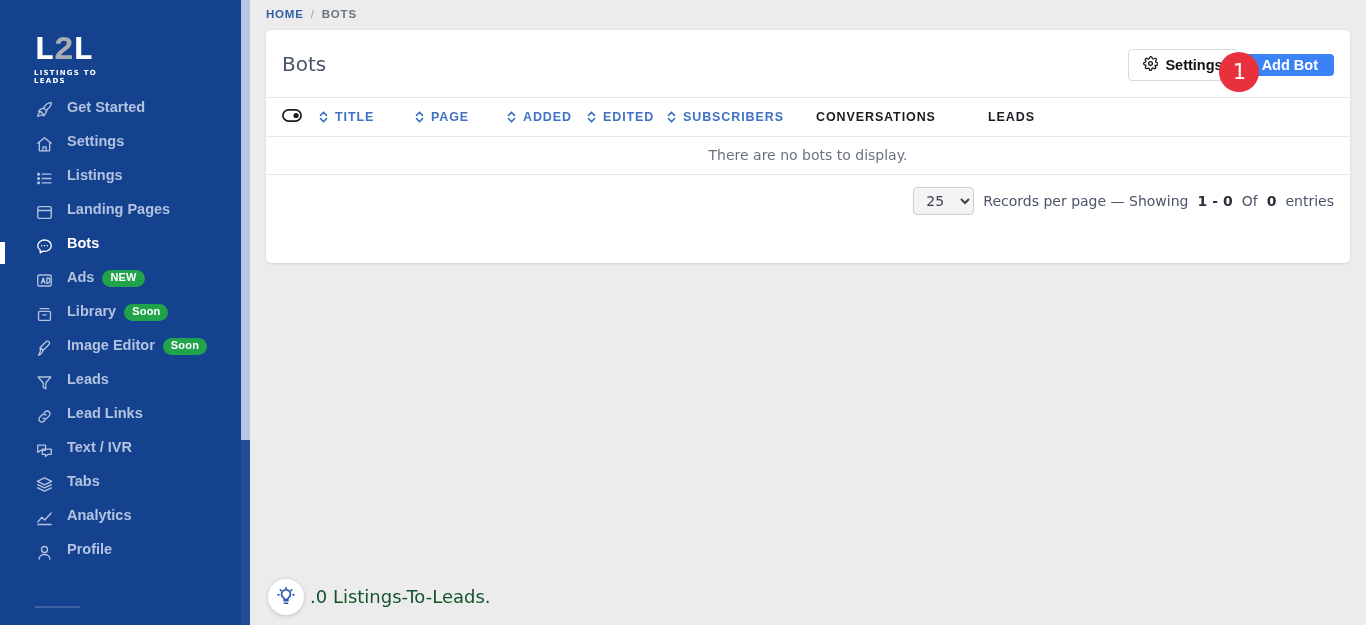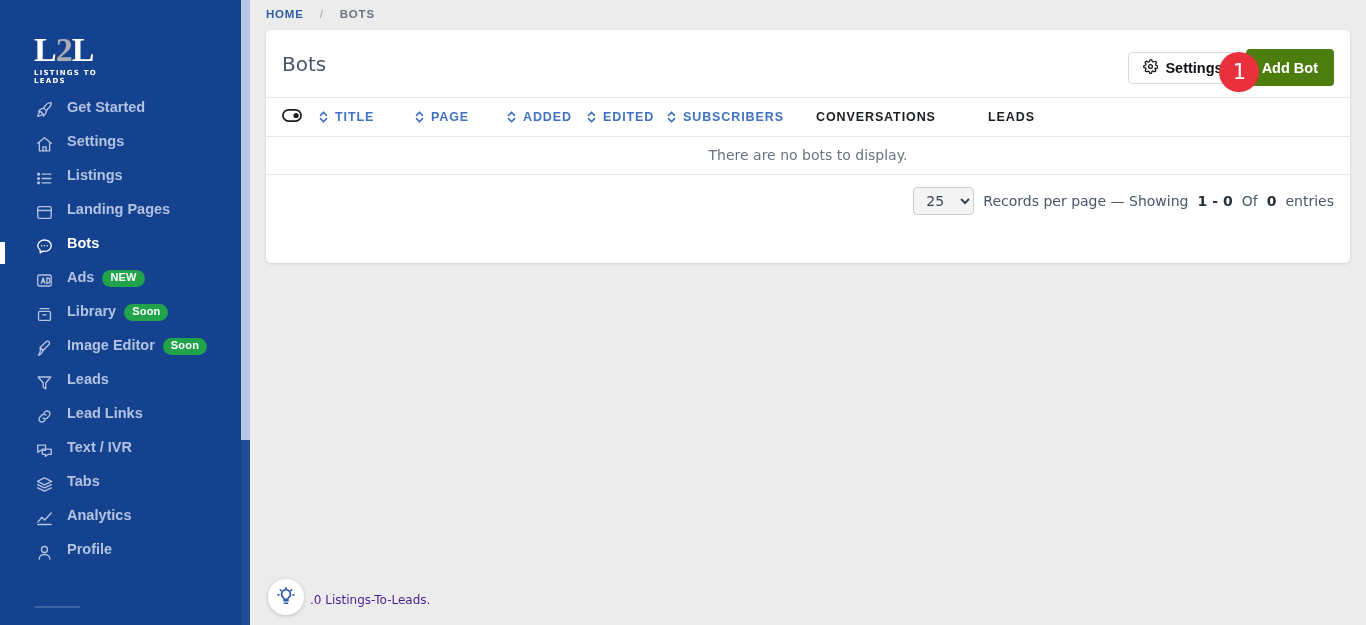--- a/index.html
+++ b/index.html
@@ -27,21 +27,21 @@
     width: 9px; height: 440px;
     background: #b8c8e4;
     border-radius: 0;
   }
   #logo {
     position: absolute; left: 34px; top: 33px;
     width: 96px; height: 44px;
     user-select: none;
   }
   #logo .l2l {
-    font-family: Liberation Serif, serif;
+    font-family: Liberation Mono, monospace;
     font-size: 34px; font-weight: bold;
     letter-spacing: -1px; line-height: 34px;
     color: #ffffff;
   }
   #logo .l2l .two { color: #a9acb3; }
   #logo .tagline {
     font-family: "DejaVu Sans", sans-serif;
     font-size: 7px; font-weight: bold;
     letter-spacing: 1.25px;
     color: #ffffff;
@@ -91,21 +91,21 @@
   }
 
   
   #main {
     position: absolute; left: 250px; top: 0;
     width: 1116px; height: 625px;
     background: #ececec;
   }
   #breadcrumb {
     position: absolute; left: 16px; top: 8px;
-    display: flex; align-items: center; gap: 16px;
+    display: flex; align-items: center; gap: 7px;
     font-size: 11.5px; font-weight: bold;
     letter-spacing: 0.8px;
   }
   #breadcrumb .crumb-home { color: #2f5fa8; cursor: pointer; }
   #breadcrumb .crumb-sep { color: #9aa0a8; font-weight: normal; }
   #breadcrumb .crumb-current { color: #6b7480; }
 
   #card {
     position: absolute; left: 16px; top: 30px;
     width: 1084px; height: 233px;
@@ -133,24 +133,24 @@
     padding: 8px 14px;
     background: #ffffff;
     border: 1px solid #d8dade;
     border-radius: 4px;
     color: #101114;
     font-size: 14.5px; font-weight: bold;
     cursor: pointer;
   }
   #add-bot-button {
     display: flex; align-items: center; justify-content: center;
-    height: 37px;
+    height: 22px;
     padding: 0 16px;
     margin-left: 8px;
-    background: #4d7c0f;
+    background: #3b82f6;
     border: none;
     border-radius: 4px;
     color: #ffffff;
     font-size: 14.5px; font-weight: bold;
     cursor: pointer;
   }
   #notification-badge {
     position: absolute;
     left: 91px; top: 3px;
     width: 40px; height: 40px;
@@ -207,21 +207,21 @@
     color: #3c4450;
     font-family: "DejaVu Sans", sans-serif;
     cursor: pointer;
     min-width: 58px;
   }
   #pagination b { font-weight: bold; color: #2b313a; }
 
   
   #footer-text {
     position: absolute; left: 60px; bottom: 18px;
-    font-size: 12px; color: #4c1d95;
+    font-size: 18px; color: #14532d;
     font-family: "DejaVu Sans", sans-serif;
     white-space: nowrap;
   }
   #help-bulb {
     position: absolute; left: 18px; bottom: 10px;
     width: 36px; height: 36px;
     border-radius: 50%;
     background: #ffffff;
     box-shadow: 0 1px 4px rgba(0,0,0,0.18);
     display: flex; align-items: center; justify-content: center;

